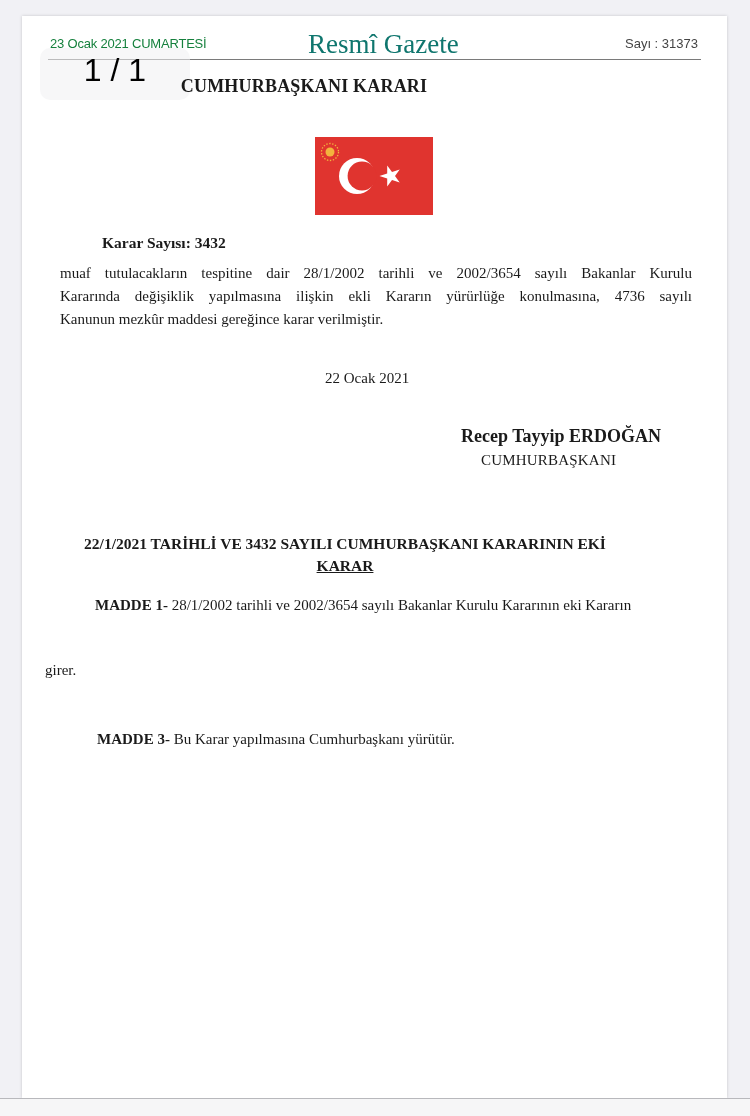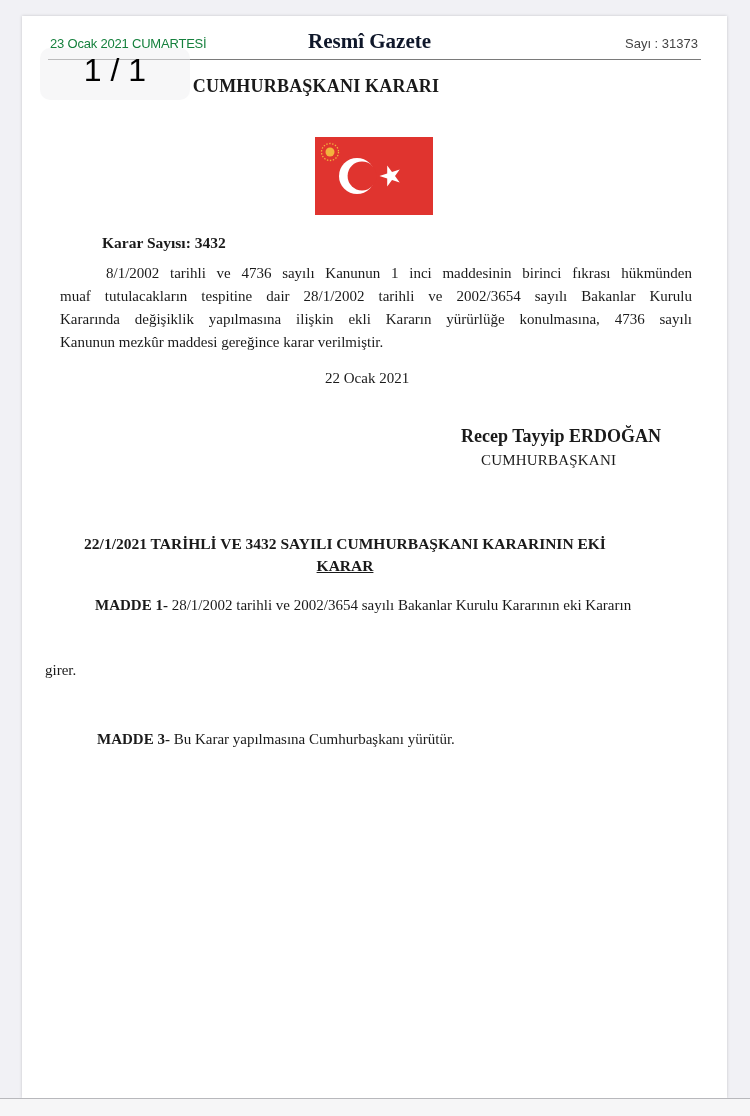--- a/index.html
+++ b/index.html
@@ -25,40 +25,40 @@
     position: absolute; left: 0; top: 1099px; width: 750px; height: 17px;
     background: #f6f6f7;
   }
   .hdr-left {
     position: absolute; left: 50px; top: 36px;
     font-family: "Liberation Sans", sans-serif; font-size: 13px; color: #15803d;
     letter-spacing: -0.2px;
   }
   .hdr-title {
     position: absolute; left: 308px; top: 29px;
-    font-family: "Liberation Serif", serif; font-size: 21px; font-weight: bold;
-    color: #0f172a;
+    font-family: "Liberation Serif", serif; font-size: 27px; font-weight: normal;
+    color: #0f766e;
   }
   .hdr-right {
     position: absolute; right: 52px; top: 36px;
     font-family: "Liberation Sans", sans-serif; font-size: 13px; color: #444;
   }
   .hdr-rule {
     position: absolute; left: 48px; top: 59px; width: 653px; height: 1px;
     background: #7a7a7a;
   }
   .page-indicator {
     position: absolute; left: 40px; top: 48px; width: 150px; height: 52px;
     background: rgba(240,240,242,0.55);
     border-radius: 10px;
     font-family: "Liberation Sans", sans-serif; font-size: 32px; color: #000000;
     text-align: center; line-height: 44px;
   }
   .doc-title {
-    position: absolute; left: 12px; top: 76px; width: 608px; text-align: center;
+    position: absolute; left: 0; top: 76px; width: 608px; text-align: center;
     font-size: 18px; font-weight: bold; letter-spacing: 0.2px;
   }
   .flag {
     position: absolute; left: 315px; top: 137px; width: 118px; height: 78px;
   }
   .karar-sayisi {
     position: absolute; left: 102px; top: 234px; font-size: 15.5px; font-weight: bold;
   }
   .para {
     position: absolute; left: 60px; width: 632px;
@@ -109,21 +109,20 @@
     <circle r="4.5" fill="#f3b33d"></circle>
   </g>
   <circle cx="42" cy="39" r="18" fill="#ffffff"></circle>
   <circle cx="47" cy="39" r="14.4" fill="#e0342f"></circle>
   <polygon fill="#ffffff" points="64.5,39 72.2,36.4 72.2,28.5 77,35 84.7,32.4 80,39 84.7,45.6 77,43 72.2,49.5 72.2,41.6"></polygon>
 </svg>
 
 <div class="karar-sayisi">Karar Sayısı: 3432</div>
 
 <div class="para" style="top:262px;">
-  <span class="line indent">8/1/2002 tarihli ve 4736 sayılı Kanunun 1 inci maddesinin birinci fıkrası hükmünden</span>
   <span class="line">muaf tutulacakların tespitine dair 28/1/2002 tarihli ve 2002/3654 sayılı Bakanlar Kurulu</span>
   <span class="line">Kararında değişiklik yapılmasına ilişkin ekli Kararın yürürlüğe konulmasına, 4736 sayılı</span>
   <span class="line last">Kanunun mezkûr maddesi gereğince karar verilmiştir.</span>
 </div>
 
 <div class="date">22 Ocak 2021</div>
 <div class="signer">Recep Tayyip ERDOĞAN</div>
 <div class="signer-title">CUMHURBAŞKANI</div>
 
 <div class="annex-title">

